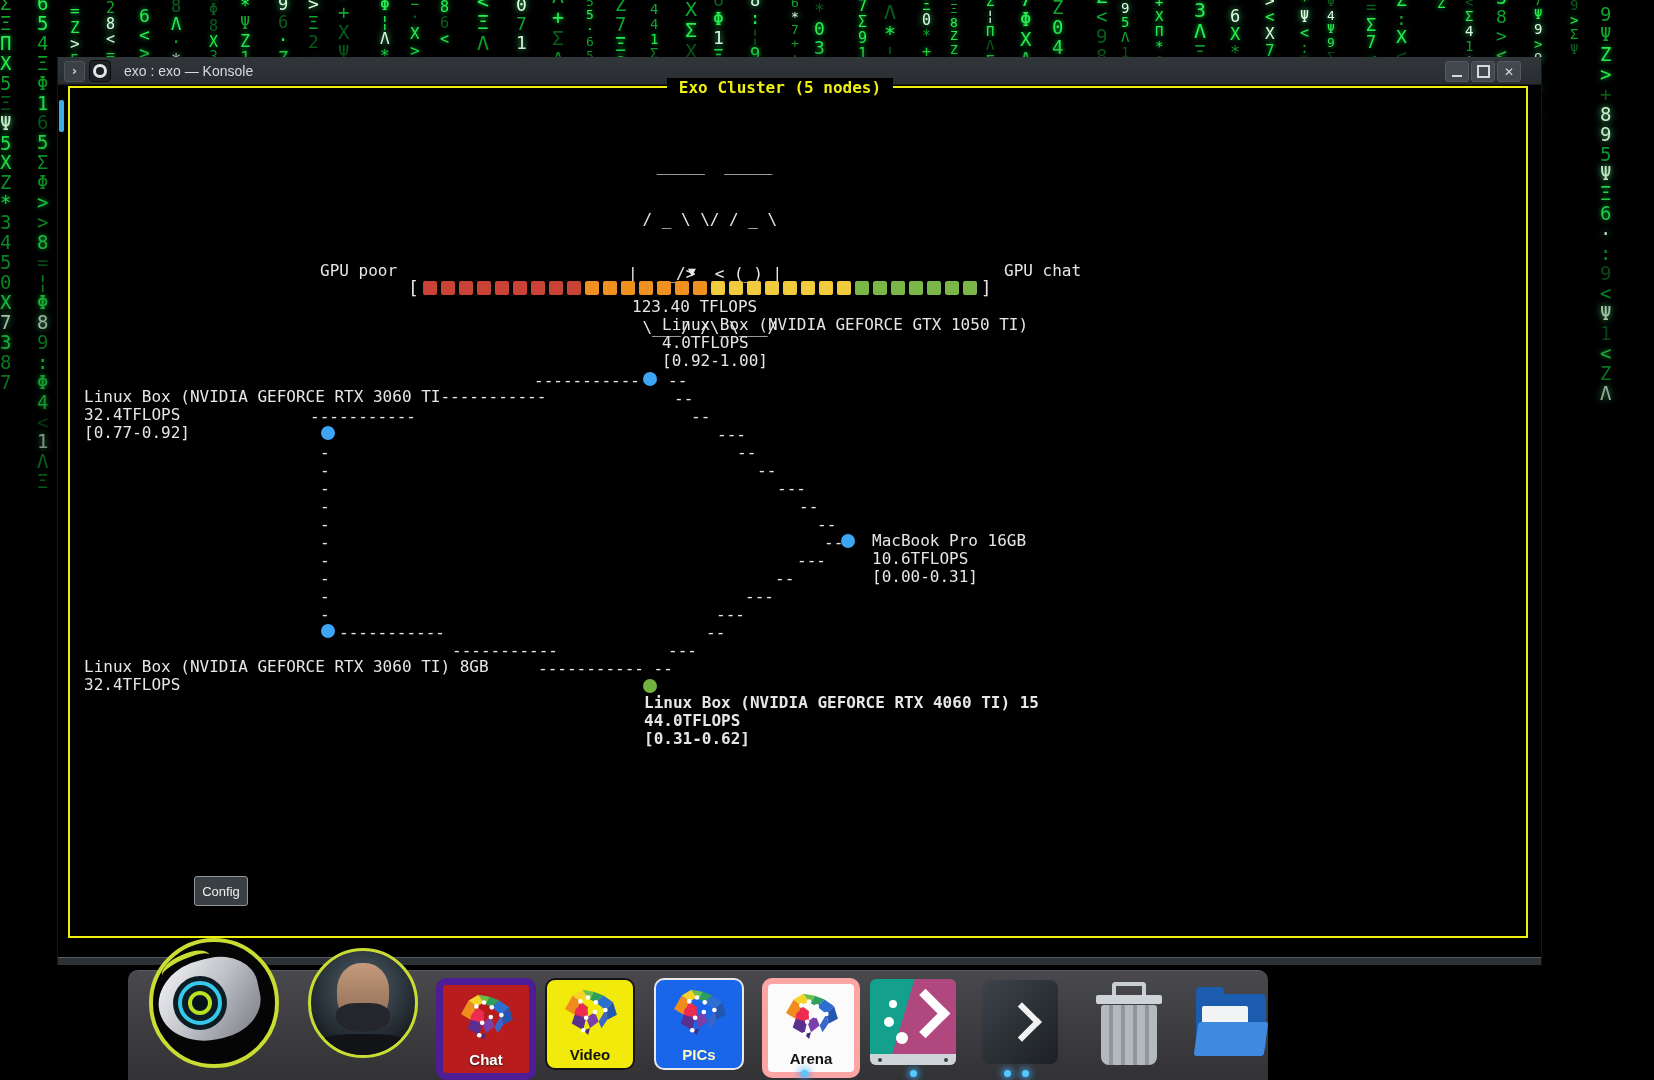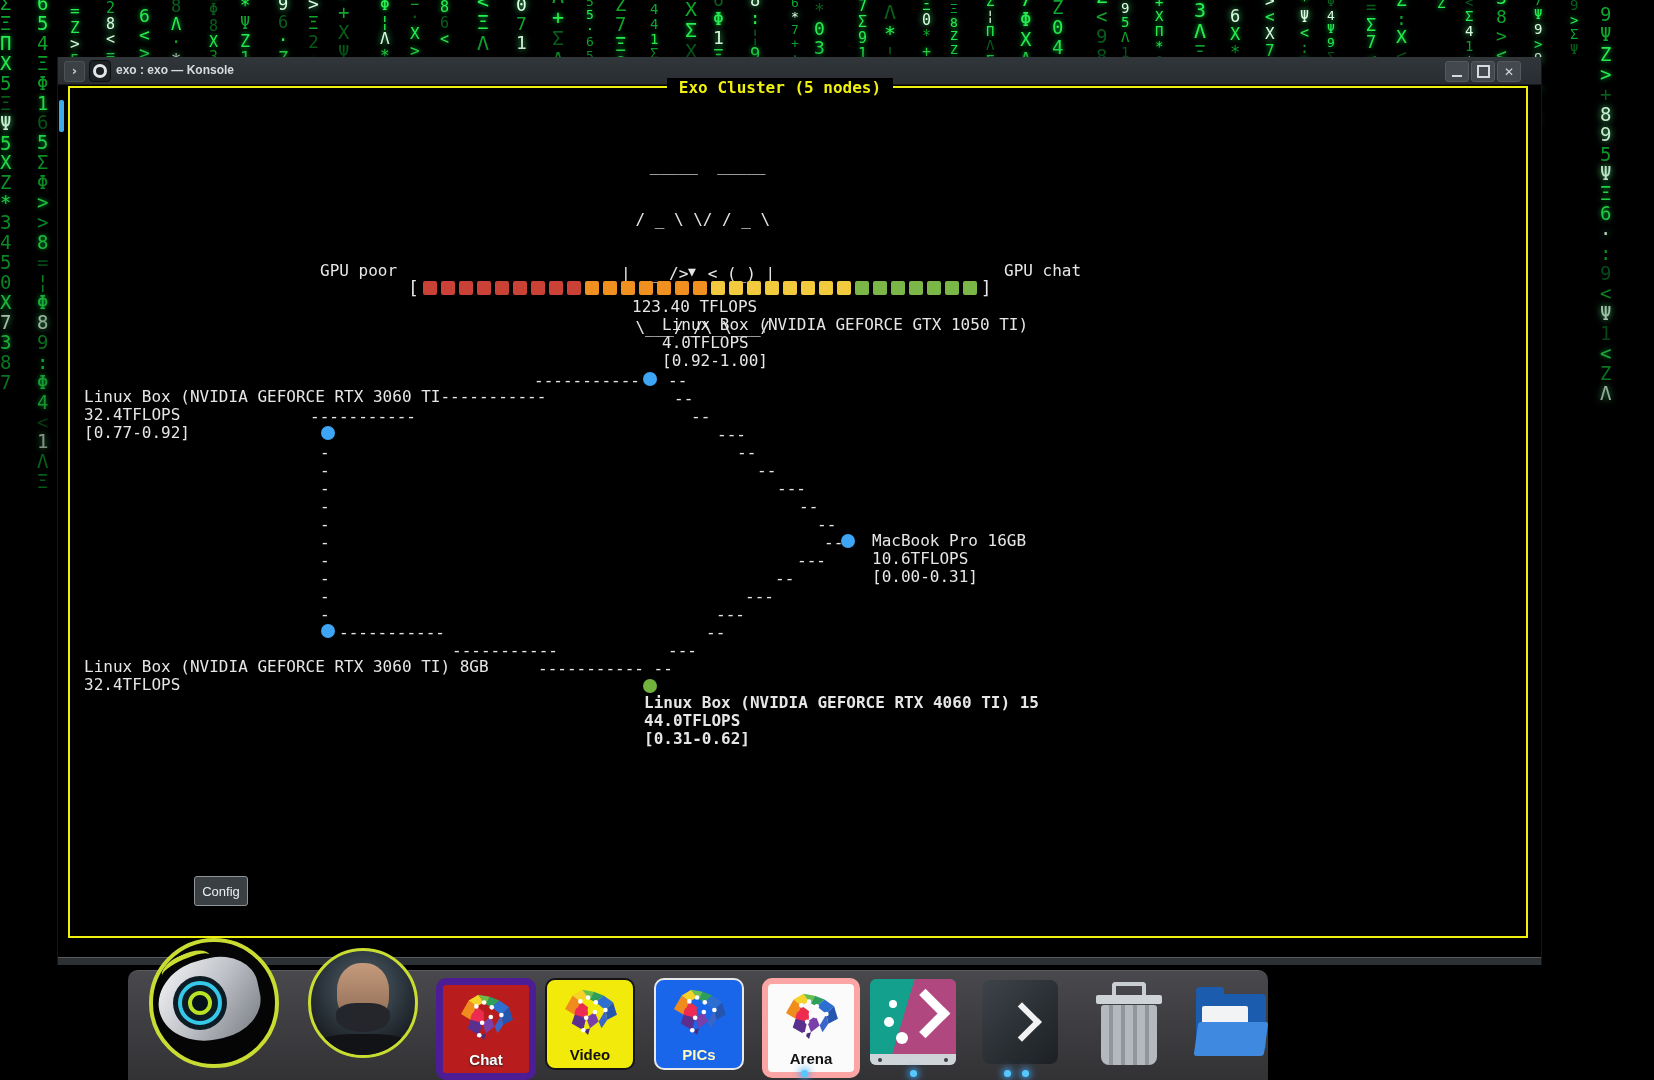--- a/index.html
+++ b/index.html
@@ -21,38 +21,38 @@
           background:#000;border-left:1px solid #14171a;border-right:1px solid #14171a;
           box-shadow:0 4px 18px rgba(0,0,0,.8);}
   .titlebar{position:absolute;left:0;top:0;width:100%;height:27px;
             background:linear-gradient(#31363b,#292d32);border-bottom:1px solid #17191c;}
   .tb-chevbtn{position:absolute;left:6px;top:4px;width:19px;height:19px;background:#3b4045;
               border:1px solid #4d5257;border-radius:3px;color:#c9cdd1;font:bold 13px/17px "DejaVu Sans",sans-serif;
               text-align:center;}
   .tb-appicon{position:absolute;left:31px;top:3px;width:20px;height:20px;background:#1d2124;
               border:1px solid #0b0d0f;border-radius:4px;display:flex;align-items:center;justify-content:center;}
   .tb-appicon::before{content:"";width:8px;height:8px;border:3px solid #e2e6e9;border-radius:50%;}
-  .tb-title{position:absolute;left:58px;top:6px;color:#d7dadd;font-size:12px;font-weight:bold;}
+  .tb-title{position:absolute;left:66px;top:6px;color:#d7dadd;font-size:14px;}
   .wc{position:absolute;top:4px;width:22px;height:19px;background:#43484e;border:1px solid #54595f;
       border-radius:3px;display:flex;align-items:center;justify-content:center;color:#d6dadd;}
   .wc-min{right:72px;} .wc-max{right:46px;} .wc-close{right:20px;font:bold 12px/12px "DejaVu Sans",sans-serif;}
   .wc-min::before{content:"";width:10px;height:2px;background:#d6dadd;margin-top:8px;}
   .wc-max::before{content:"";width:9px;height:9px;border:2px solid #d6dadd;}
   .win-bottom{position:absolute;left:0;bottom:0;width:100%;height:7px;
               background:#2c3136;border-top:1px solid #565b60;}
   .scroll-thumb{position:absolute;left:1px;top:43px;width:5px;height:32px;background:#3daee9;border-radius:2px;}
 
   
   .tui{position:absolute;inset:0;z-index:4;pointer-events:none;}
   .tui-frame{position:absolute;left:68px;top:86px;width:1456px;height:848px;border:2px solid #efef10;}
   .frame-title{position:absolute;left:68px;top:79px;width:1424px;text-align:center;
                font:bold 16px/18px "DejaVu Sans Mono",monospace;color:#efef10;}
   .frame-title span{background:#000;padding:0 12px;}
   .tui-text{position:absolute;font:16px/18px "DejaVu Sans Mono",monospace;color:#e6e6e6;white-space:pre;}
-  .center-wrap{position:absolute;left:68px;width:1260px;text-align:center;font:16px/18px "DejaVu Sans Mono",monospace;color:#e6e6e6;white-space:pre;}
+  .center-wrap{position:absolute;left:68px;width:1260px;text-align:center;font:16px/18px "DejaVu Sans Mono",monospace;color:#e6e6e6;white-space:pre;padding-left:7px;}
   .gpu-bar{position:absolute;left:408px;top:280px;display:flex;align-items:center;gap:4px;}
   .gpu-bracket{font:18px/16px "DejaVu Sans Mono",monospace;color:#e6e6e6;}
   .gpu-sq{width:14px;height:14px;border-radius:2px;flex:0 0 auto;}
   .node-dot{position:absolute;width:14px;height:14px;border-radius:50%;}
   .node-text div{height:18px;}
   .config-btn{position:absolute;left:194px;top:876px;width:52px;height:28px;background:#3a3f43;
               border:1px solid #8f9499;border-radius:3px;color:#eceff1;font-size:13px;
               display:flex;align-items:center;justify-content:center;pointer-events:auto;}
 
   

